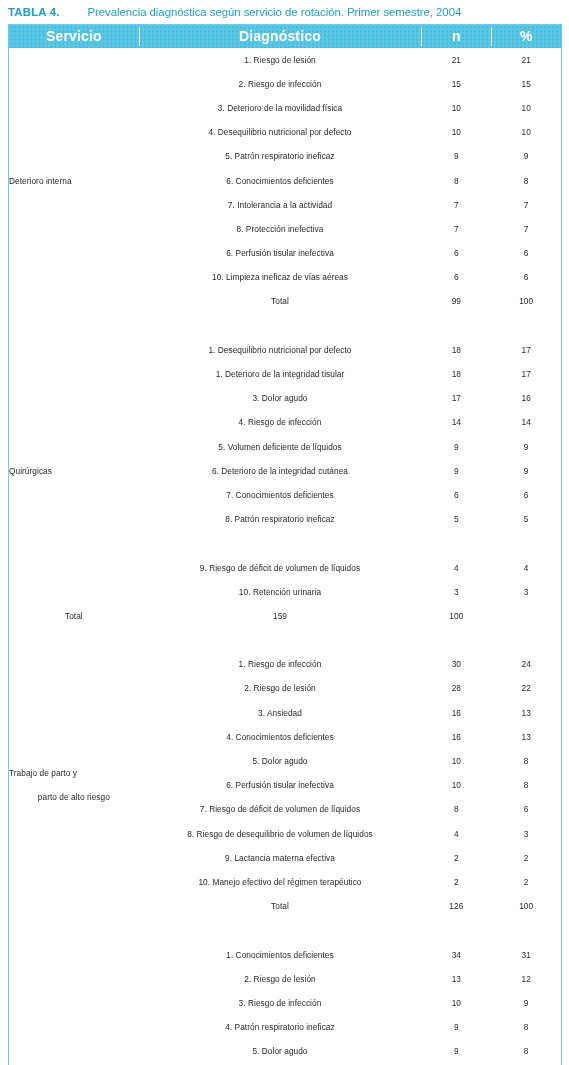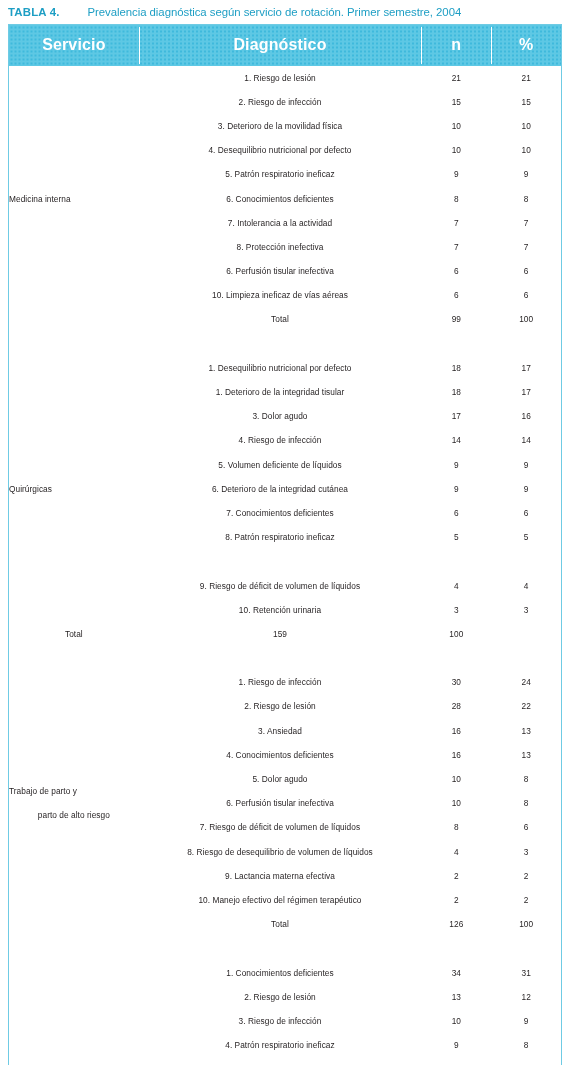--- a/index.html
+++ b/index.html
@@ -43,29 +43,29 @@
   }
 
   
   col.c-serv { width: 130px; }
   col.c-diag { width: 282px; }
   col.c-n    { width: 70px;  }
   col.c-pct  { width: 70px;  }
 
   
   #prevalence-table thead th {
-    height: 41px;
+    height: 23px;
     padding: 0;
     background-color: #5ec8e4;
     background-image:
       radial-gradient(#3fb9dc 0.9px, rgba(0,0,0,0) 1.1px);
     background-size: 4px 4px;
     background-position: 0 0;
     color: #ffffff;
-    font-size: 16px;
+    font-size: 14px;
     font-weight: bold;
     text-align: center;
     letter-spacing: .15px;
     border: none;
     position: relative;
     vertical-align: middle;
   }
   #prevalence-table thead th .hdr-lbl {
     position: relative;
     top: -0.5px;
@@ -159,21 +159,21 @@
       <th class="sep-l">
         <span class="hdr-lbl">n</span>
       </th>
       <th class="sep-l">
         <span class="hdr-lbl">%</span>
       </th>
     </tr>
   </thead>
   <tbody id="table-body">
       <tr class="sec-first">
-        <td class="serv-cell" rowspan="11"><span>Medicina interna</span></td>
+        <td class="serv-cell" rowspan="11"><span>Deterioro interna</span></td>
         <td class="diag-cell">1. Riesgo de lesión</td>
         <td class="num-cell">21</td>
         <td class="num-cell">21</td>
       </tr>
       <tr>
         <td class="diag-cell">2. Riesgo de infección</td>
         <td class="num-cell">15</td>
         <td class="num-cell">15</td>
       </tr>
       <tr>

